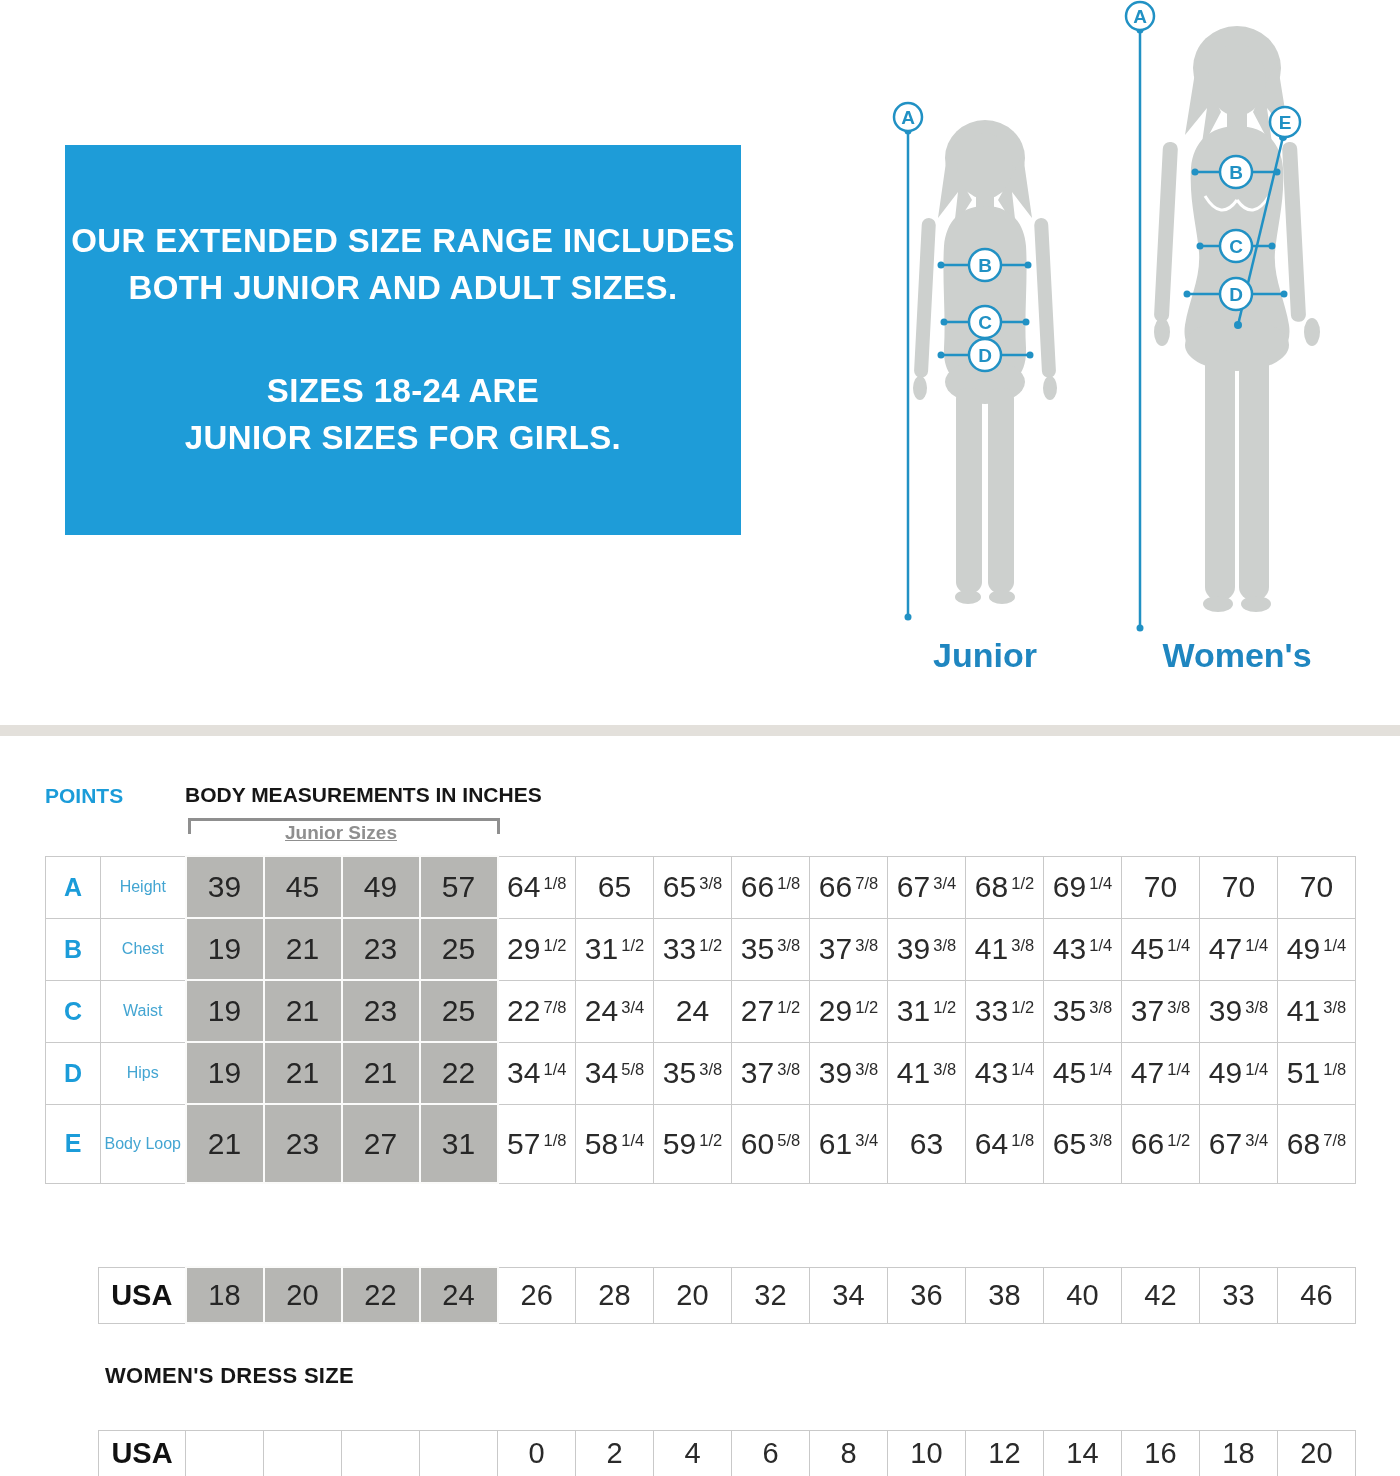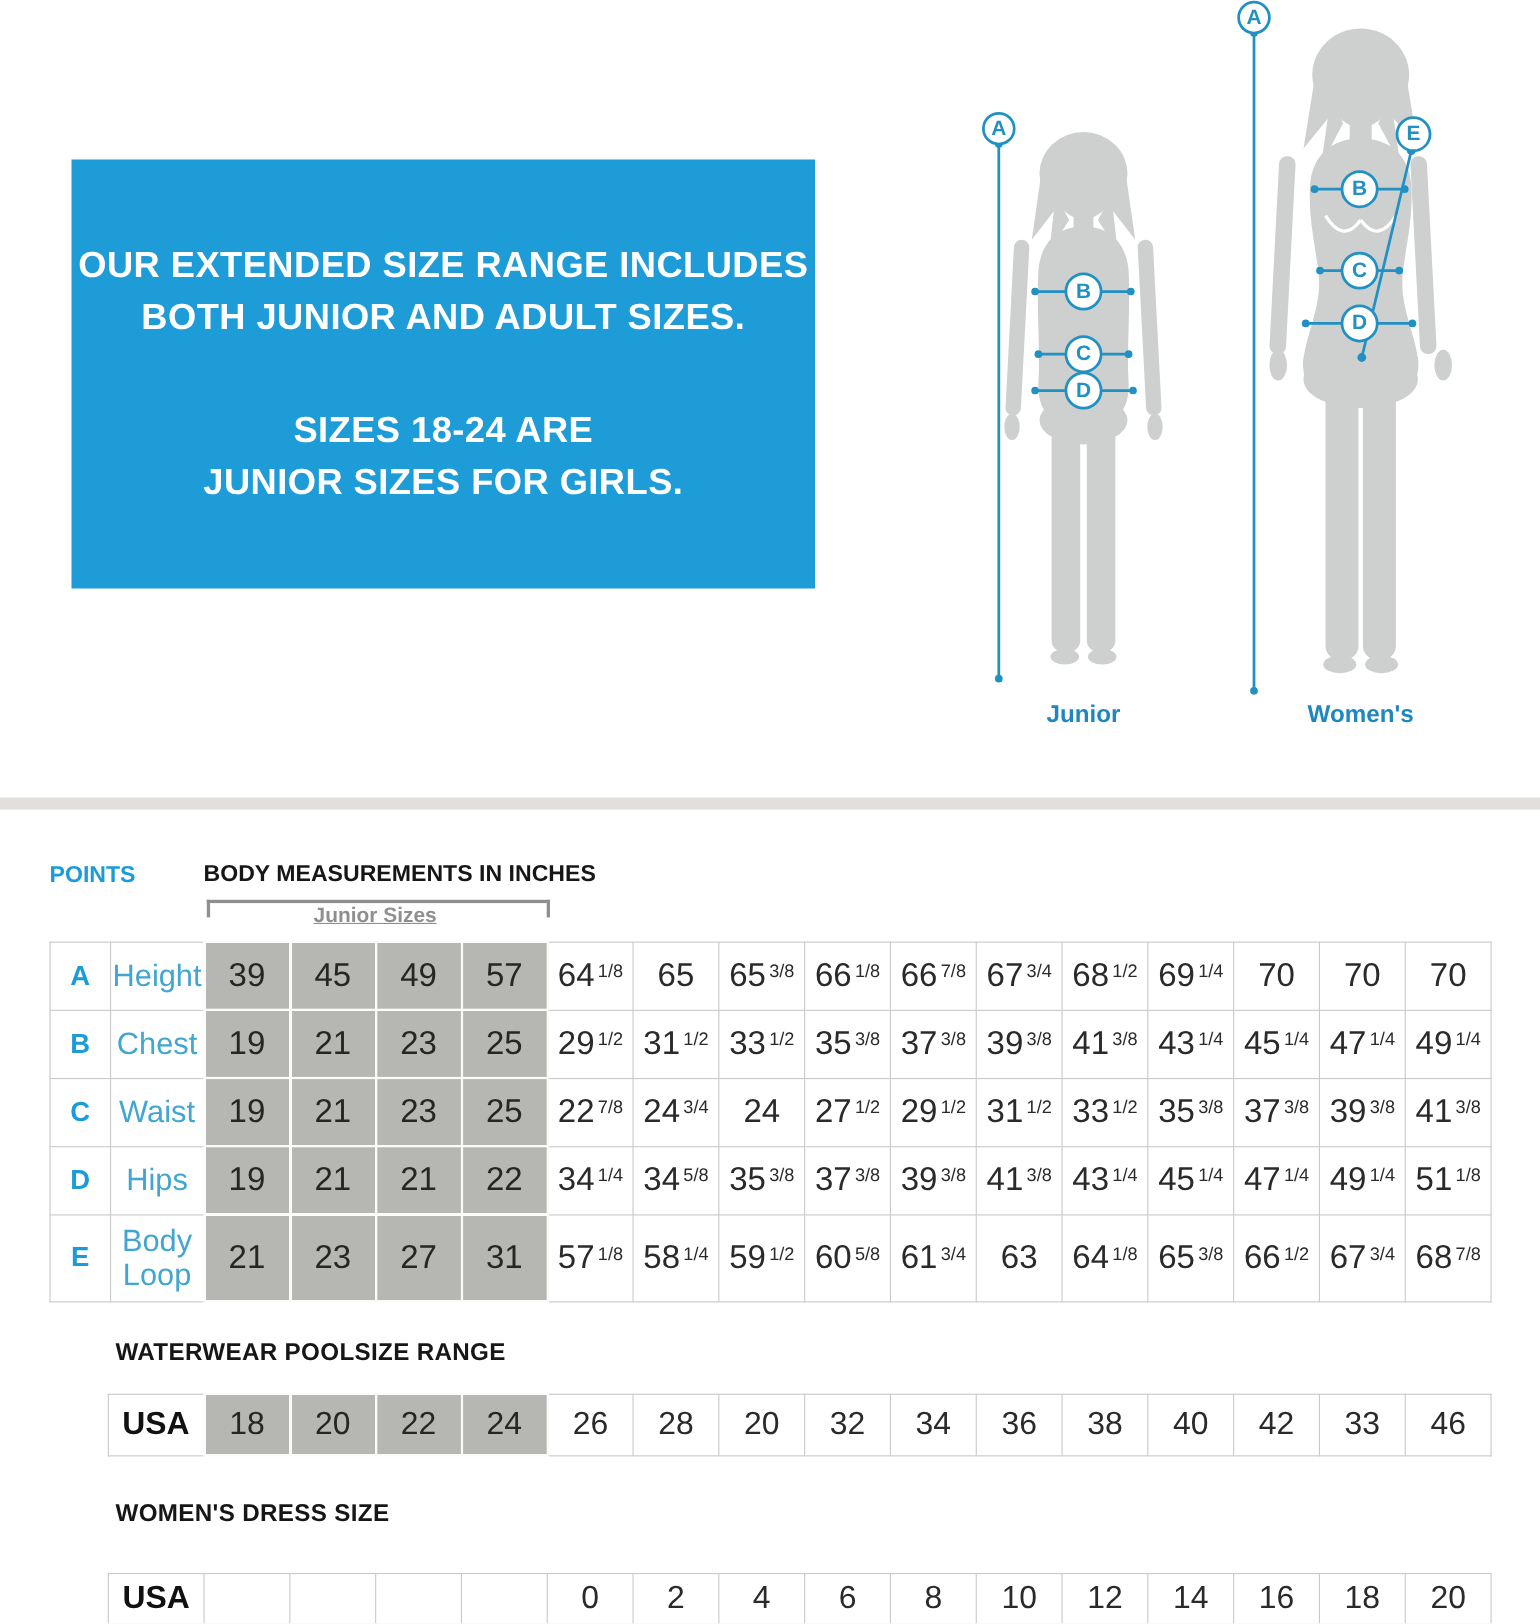--- a/index.html
+++ b/index.html
@@ -17,21 +17,21 @@
   #junior-svg { left:880px; top:100px; }
   #womens-svg { left:1115px; top:0px; }
   .sil { fill:#CDD0CE; }
   .mline { stroke:#2191C4; stroke-width:2.5; }
   .mdot { fill:#2191C4; }
   .mcircle { fill:#ffffff; stroke:#2191C4; stroke-width:2.5; }
   .mletter { fill:#2191C4; font-size:19px; font-weight:600; text-anchor:middle;
              font-family:"Liberation Sans", sans-serif; }
   .bust { fill:none; stroke:#ffffff; stroke-width:3; }
   .fig-label { position:absolute; top:636px; width:220px; text-align:center;
-               color:#1F86C0; font-size:22px; font-weight:600; }
+               color:#1F86C0; font-size:34px; font-weight:600; }
   #junior-label { left:875px; }
   #womens-label { left:1127px; }
 
   .divider { position:absolute; left:0; top:725px; width:1400px; height:11px; background:#E3E0DB; }
 
   
   .points-header { position:absolute; left:45px; top:784px; font-size:21px; font-weight:800; color:#1B9CD9; }
   .bm-title { position:absolute; left:185px; top:783px; font-size:21px; font-weight:800; color:#161616; }
   .bracket { position:absolute; left:188px; top:818px; width:306px; height:13px;
              border-top:3px solid #8F8F8F; border-left:3px solid #8F8F8F; border-right:3px solid #8F8F8F; }
@@ -40,21 +40,21 @@
   .sec-title { position:absolute; font-size:22px; font-weight:800; color:#161616; letter-spacing:.3px; }
   #pool-title { left:105px; top:1216px; }
   #dress-title { left:105px; top:1363px; }
 
   
   table { border-collapse:collapse; table-layout:fixed; }
   td { border:1px solid #C9C9C9; text-align:center; vertical-align:middle; background:#ffffff;
        color:#2A2A2A; font-size:30px; padding:0; overflow:hidden; }
   td.gray { background:#B6B6B3; border:2px solid #FBFBFA; color:#262626; }
   td.point { color:#1B9CD9; font-weight:700; font-size:25px; }
-  td.pname { color:#43A5D2; font-size:28px; line-height:1.08; }
+  td.pname { color:#43A5D2; font-size:16px; line-height:1.08; }
   td.rowlabel { font-size:22px; font-weight:700; color:#111111; }
   .frac { font-size:0.55em; vertical-align:0.48em; margin-left:3px; }
   #measurements-table { position:absolute; left:45px; top:855px; }
   #poolsize-table { position:absolute; left:98px; top:1266px; }
   #poolsize-table td { font-size:29px; }
   #dress-table { position:absolute; left:98px; top:1430px; }
   #dress-table td { font-size:29px; }
 </style>
 </head>
 <body>
@@ -278,21 +278,20 @@
           <td>63</td>
           <td>64<span class="frac">1/8</span></td>
           <td>65<span class="frac">3/8</span></td>
           <td>66<span class="frac">1/2</span></td>
           <td>67<span class="frac">3/4</span></td>
           <td>68<span class="frac">7/8</span></td>
         </tr>
       </tbody>
   </table>
 
-  <div id="pool-title" class="sec-title">WATERWEAR POOLSIZE RANGE</div>
   <table id="poolsize-table">
     <colgroup>
         <col style="width:87px">
         <col span="15" style="width:78px">
       </colgroup>
     <tbody id="poolsize-tbody">
         <tr style="height: 56px;">
           <td class="rowlabel">USA</td>
           <td class="gray">18</td>
           <td class="gray">20</td>

